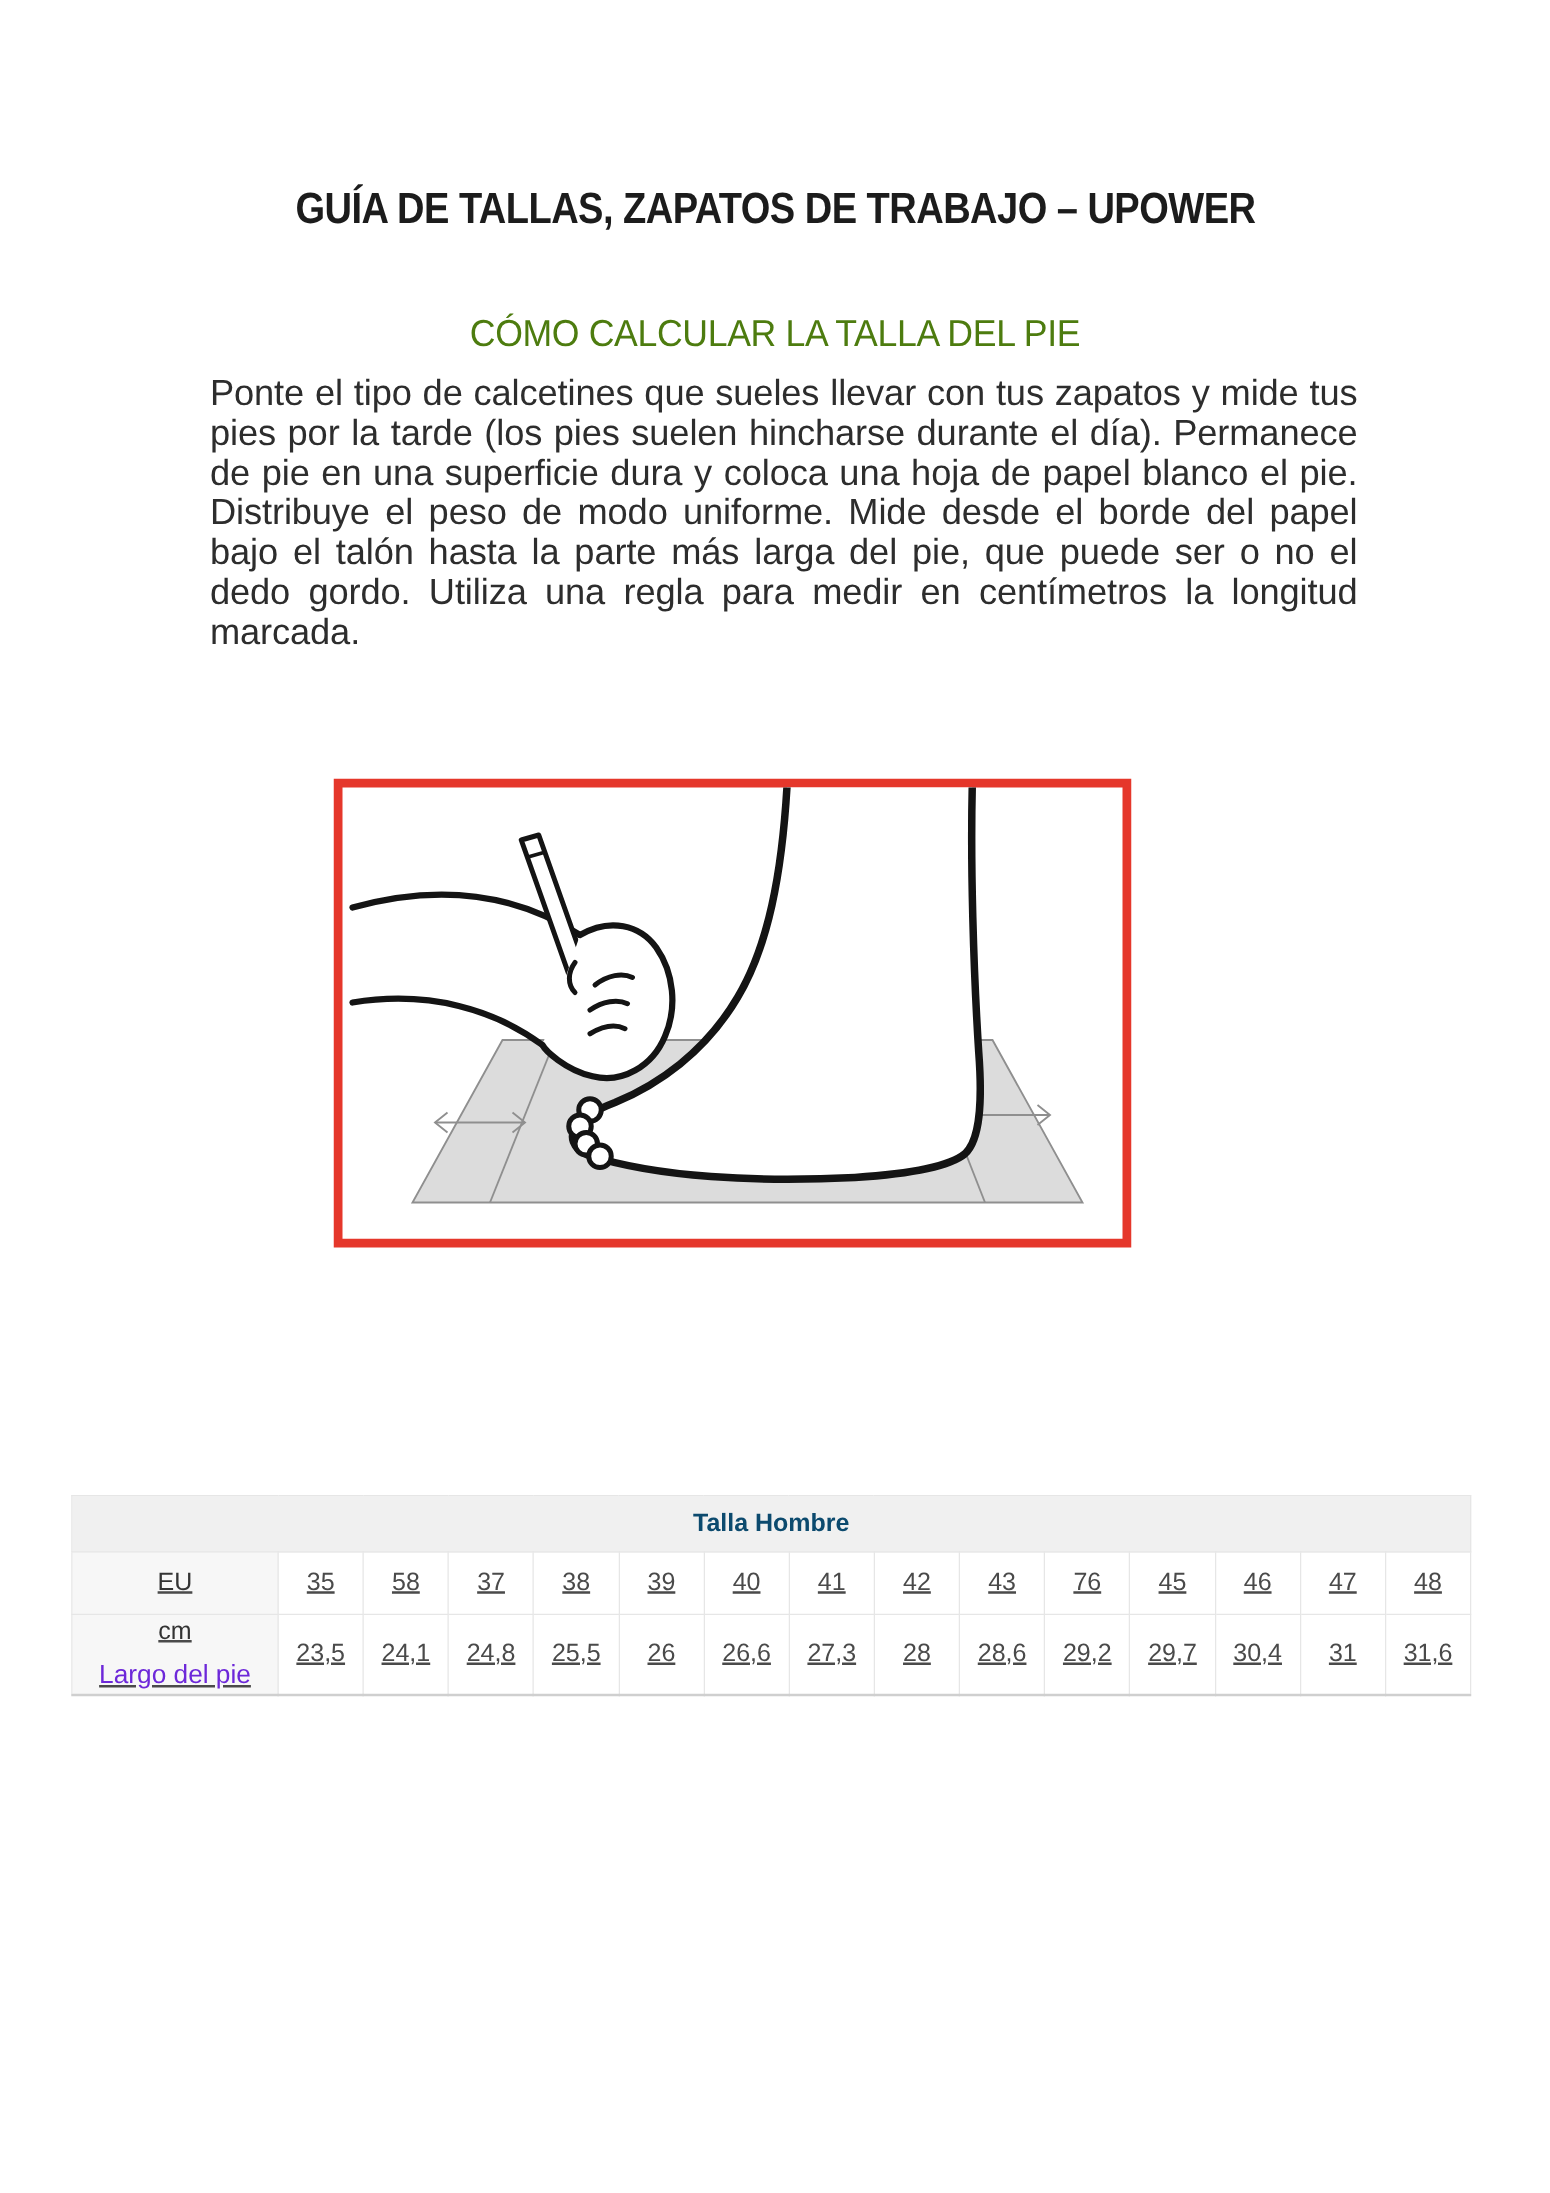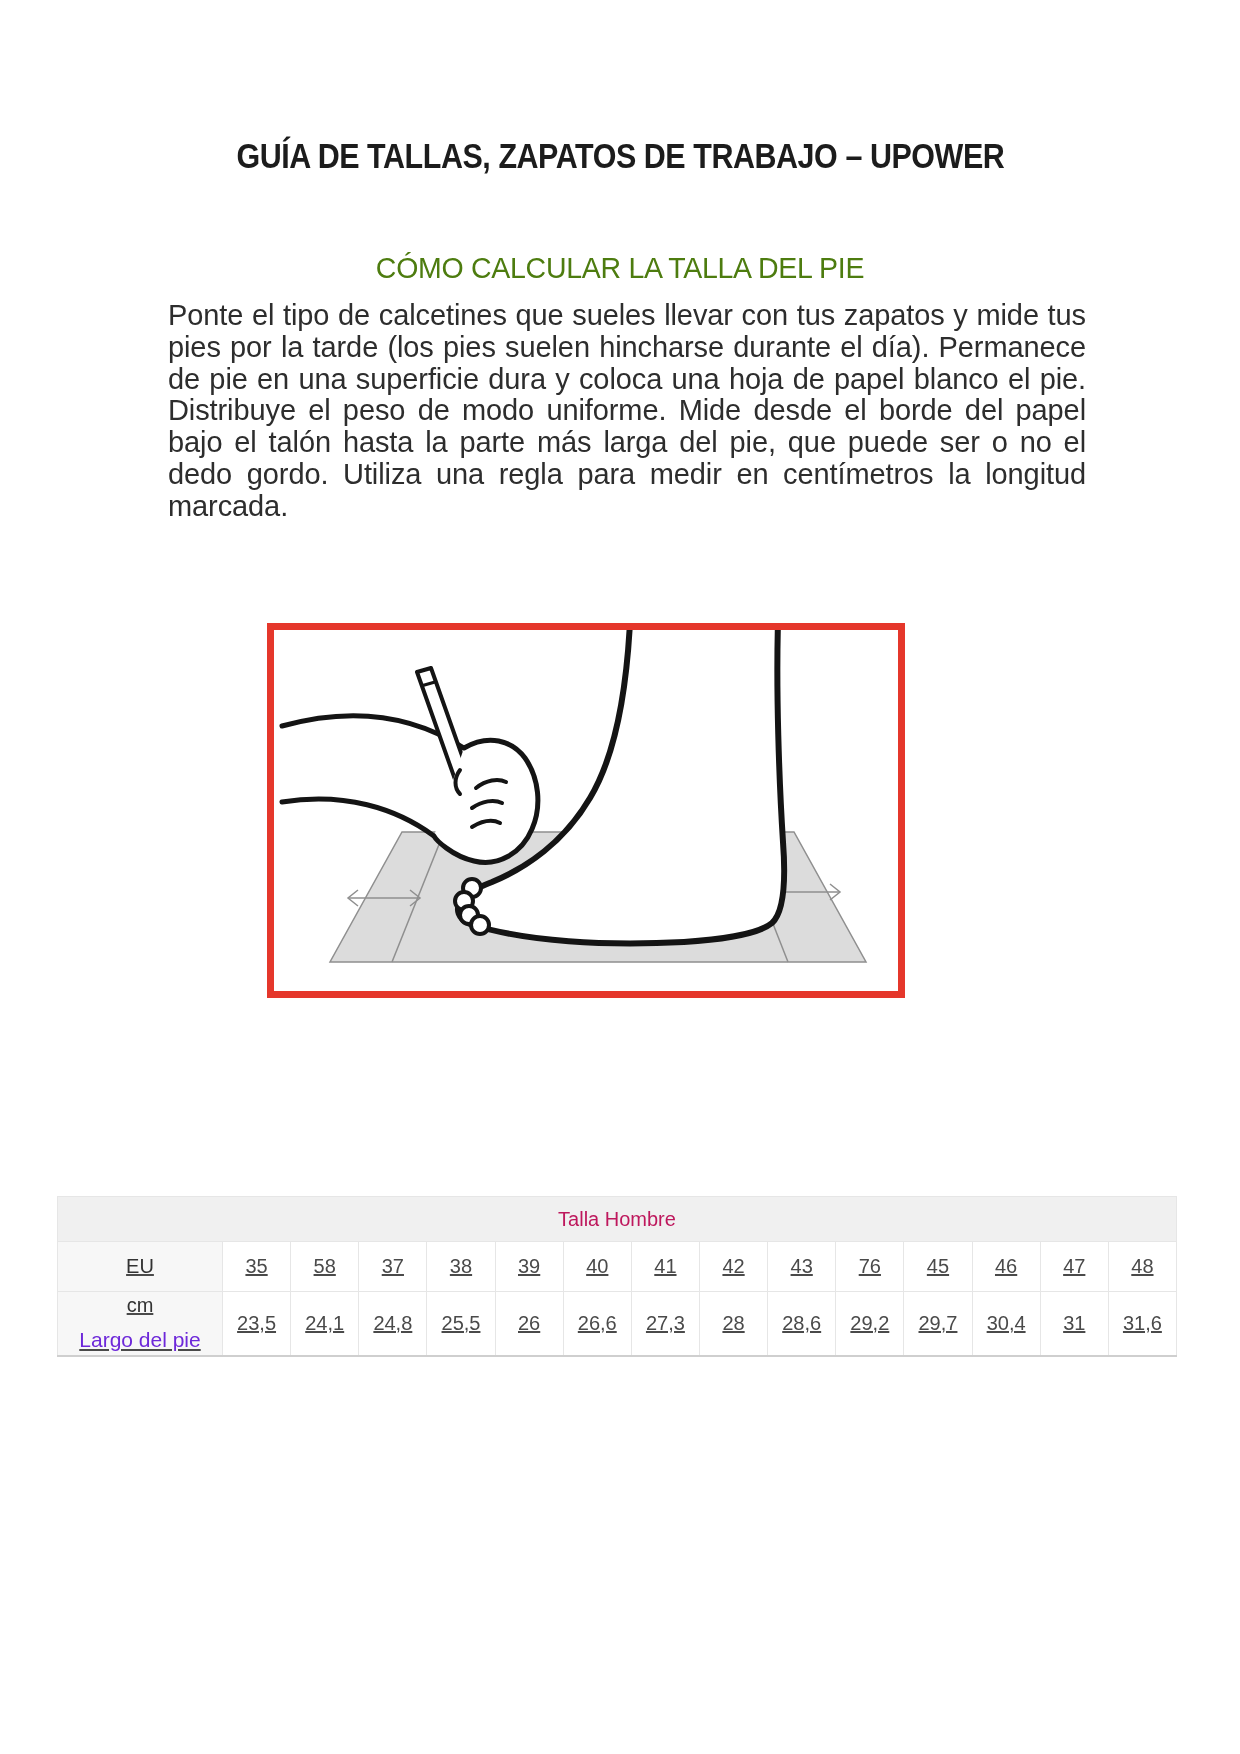--- a/index.html
+++ b/index.html
@@ -7,21 +7,21 @@
     position:relative;
     width:1240px;
     height:1754px;
     background:#ffffff;
     font-family:"Liberation Sans", sans-serif;
     color:#2b2b2b;
     overflow:hidden;
   }
   .doc-title{
     position:absolute;
-    top:136px; left:0; width:1240px;
+    top:147px; left:0; width:1240px;
     text-align:center;
     font-size:35px;
     font-weight:700;
     color:#1c1c1c;
     letter-spacing:-0.5px;
     margin:0;
   }
   .condense-87{display:inline-block;transform:scaleX(0.87);transform-origin:center;white-space:nowrap;}
   .condense-95{display:inline-block;transform:scaleX(0.95);transform-origin:center;white-space:nowrap;}
   .section-heading{
@@ -73,22 +73,22 @@
   }
   table.size-table td{
     border:1px solid #e6e6e6;
     text-align:center;
     vertical-align:middle;
     padding:0;
   }
   td.table-title-cell{
     background:#f0f0f0;
     text-align:left;
-    font-weight:400;
-    color:#be185d;
+    font-weight:700;
+    color:#0c4a6e;
     height:44px;
     padding-left:20px;
     border-bottom:1px solid #dcdcdc;
   }
   td.label-cell{
     background:#f7f7f7;
     text-align:left;
     padding-left:20px;
     color:#333333;
   }

